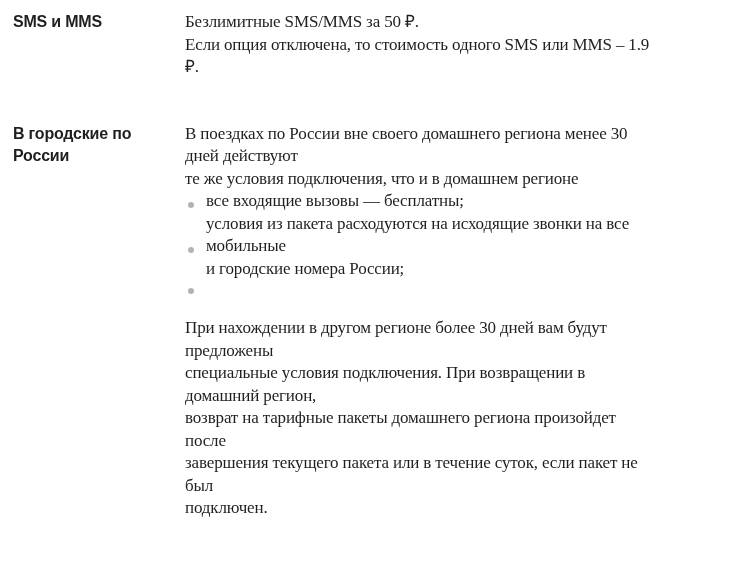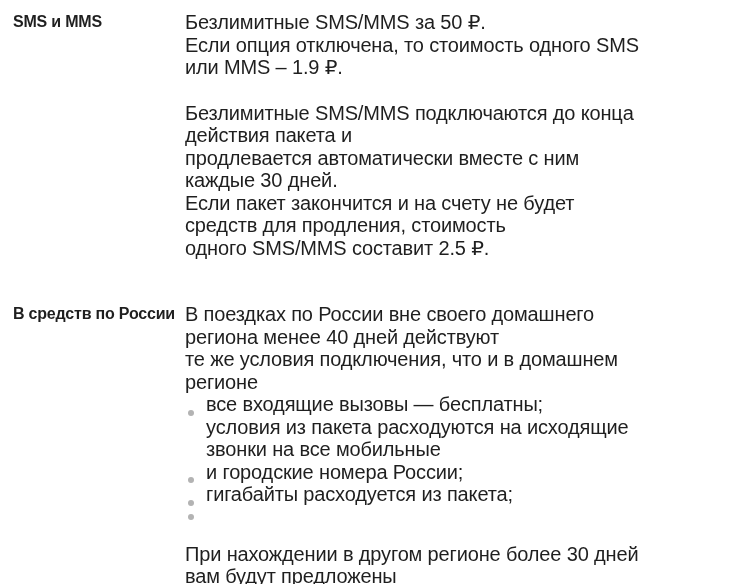--- a/index.html
+++ b/index.html
@@ -26,35 +26,36 @@
   .row + .row{margin-top:44px;}
   .label{
     font-size:16px;
     font-weight:bold;
     line-height:22.5px;
     letter-spacing:-0.2px;
     padding-right:10px;
   }
   .content{
     max-width:556px;
-    font-size:20px;
+    font-size:17px;
     line-height:22.5px;
     letter-spacing:-0.15px;
+    font-family:Liberation Serif, serif;
   }
   .content > * + *{margin-top:23px;}
   .content > ul.bullets{margin-top:0;}
   .para{
     white-space:pre-line;
   }
   ul.bullets{
     list-style:none;
   }
   li.bullet-item{
     display:flex;
-    align-items:flex-end;
+    align-items:center;
   }
   .dot{
     flex:0 0 auto;
     width:6px;height:6px;
     border-radius:50%;
     background:var(--bullet-color);
     margin:8px 12px 0 3px;
   }
   .item-text{
     white-space:pre-line;
@@ -63,44 +64,36 @@
 </head>
 <body>
 
 <div class="page">
   <div id="sections">
       <section class="row">
     <h2 class="label">SMS и MMS</h2>
     <div class="content">
           <p class="para">Безлимитные SMS/MMS за 50 ₽.
 Если опция отключена, то стоимость одного SMS или MMS – 1.9 ₽.</p>
-          <p class="para">Безлимитные SMS/MMS подключаются до конца действия пакета и
-продлевается автоматически вместе с ним каждые 30 дней.
-Если пакет закончится и на счету не будет средств для продления, стоимость
-одного SMS/MMS составит 2.5 ₽.</p>
         </div>
   </section>
       <section class="row">
-    <h2 class="label">В средств по России</h2>
+    <h2 class="label">В городские по России</h2>
     <div class="content">
-          <p class="para">В поездках по России вне своего домашнего региона менее 40 дней действуют
+          <p class="para">В поездках по России вне своего домашнего региона менее 30 дней действуют
 те же условия подключения, что и в домашнем регионе</p>
           <ul class="bullets">
             <li class="bullet-item">
     <span class="dot"></span>
     <span class="item-text">все входящие вызовы — бесплатны;</span>
   </li>
             <li class="bullet-item">
     <span class="dot"></span>
     <span class="item-text">условия из пакета расходуются на исходящие звонки на все мобильные
 и городские номера России;</span>
-  </li>
-            <li class="bullet-item">
-    <span class="dot"></span>
-    <span class="item-text">гигабайты расходуется из пакета;</span>
   </li>
             <li class="bullet-item">
     <span class="dot"></span>
   </li>
           </ul>
           <p class="para">При нахождении в другом регионе более 30 дней вам будут предложены
 специальные условия подключения. При возвращении в домашний регион,
 возврат на тарифные пакеты домашнего региона произойдет после
 завершения текущего пакета или в течение суток, если пакет не был
 подключен.</p>

